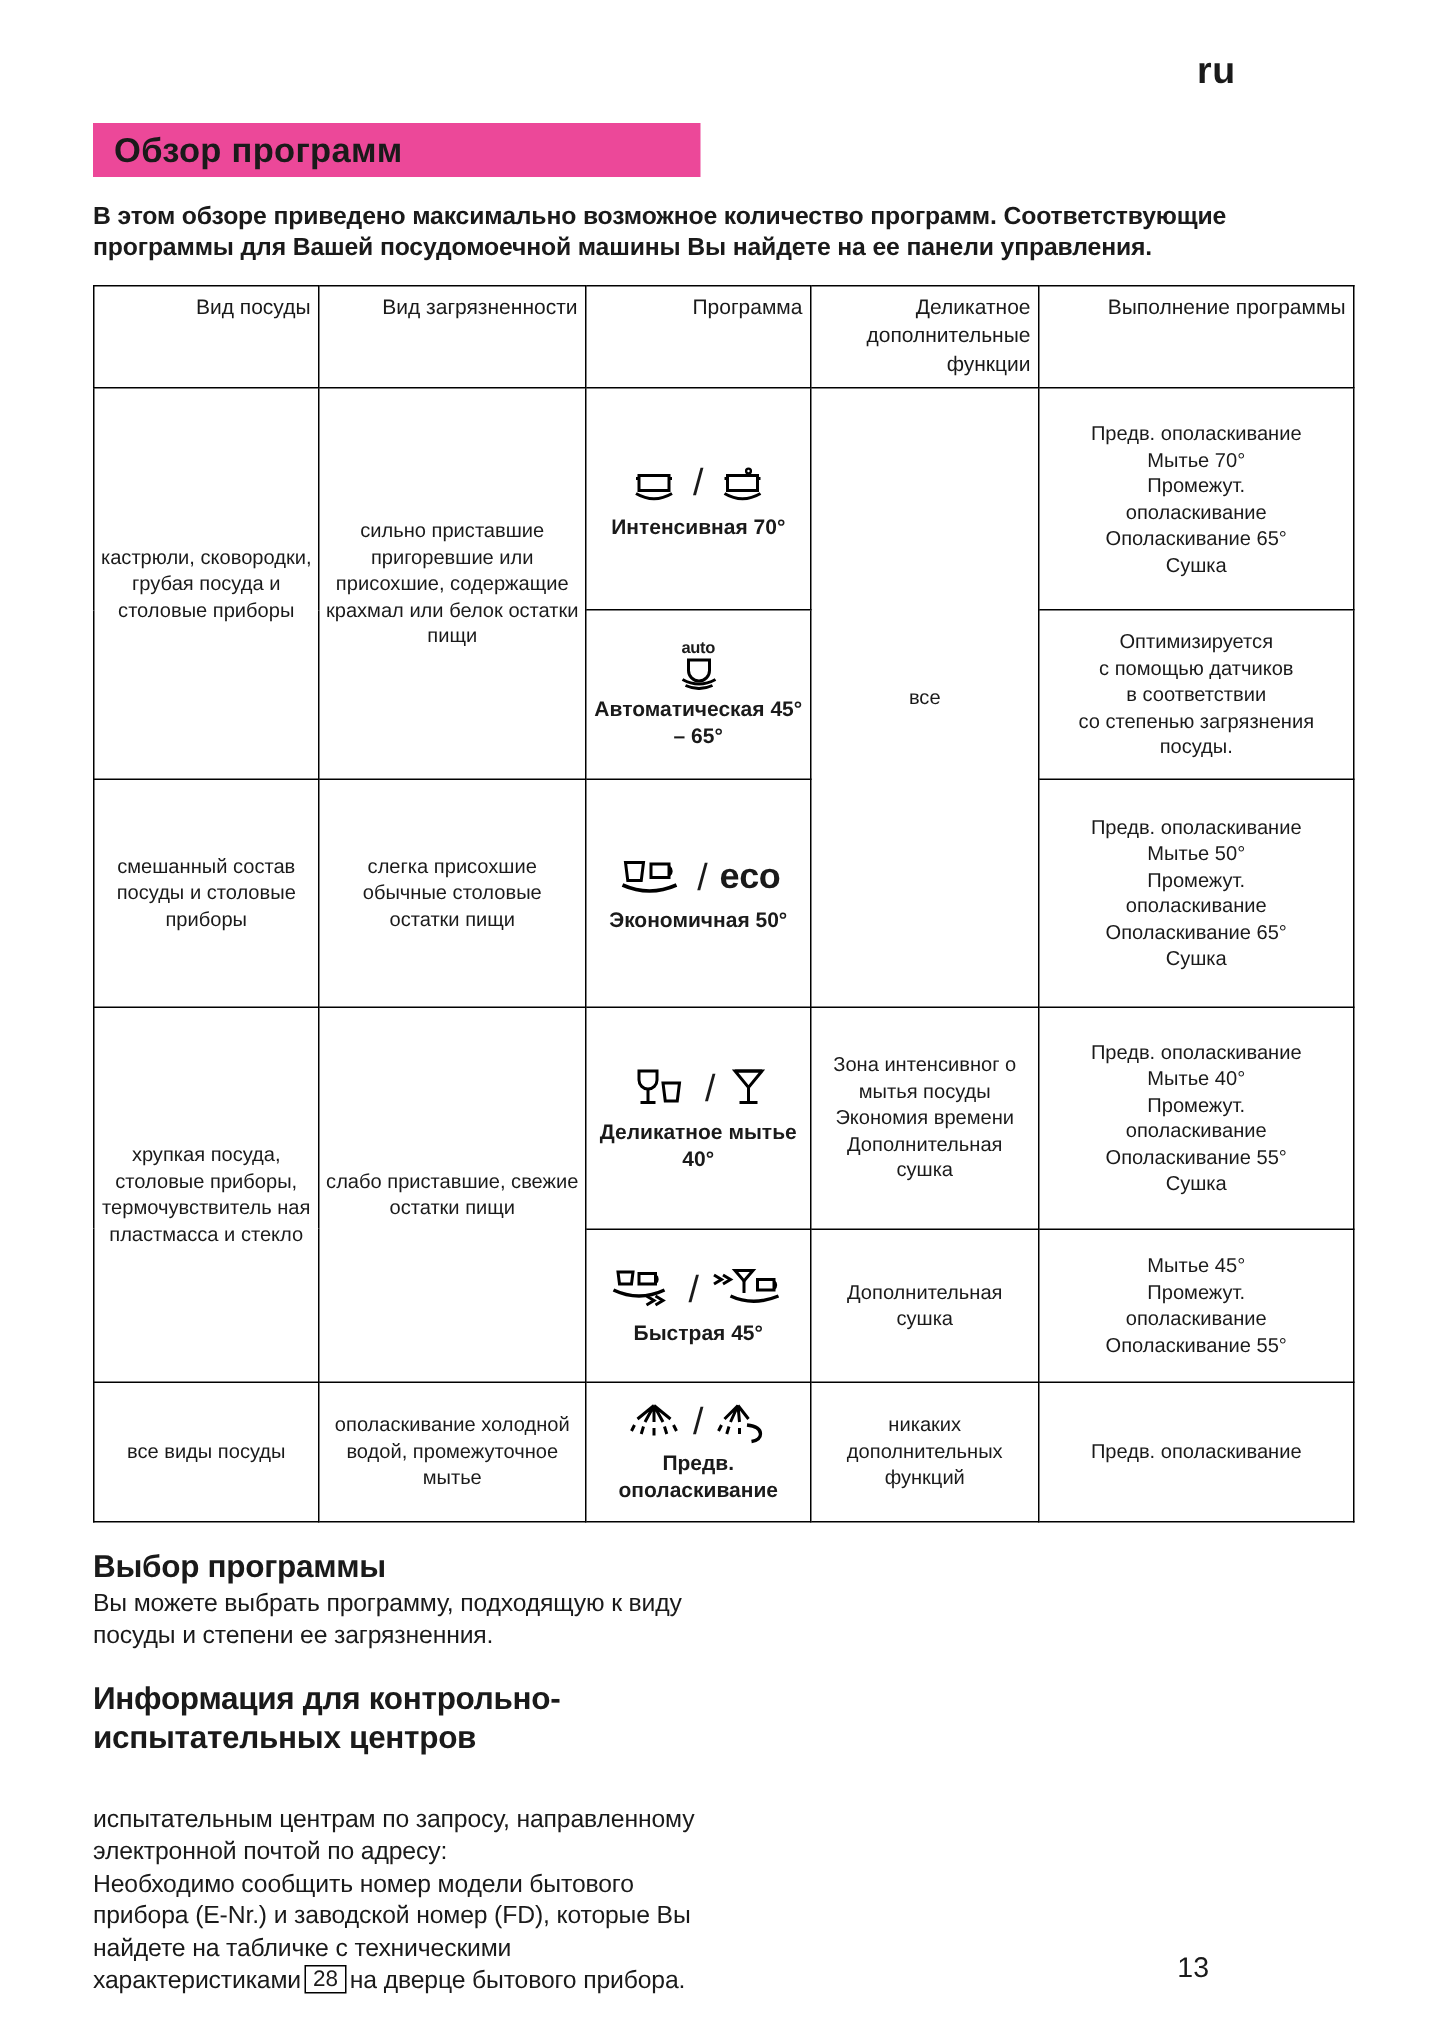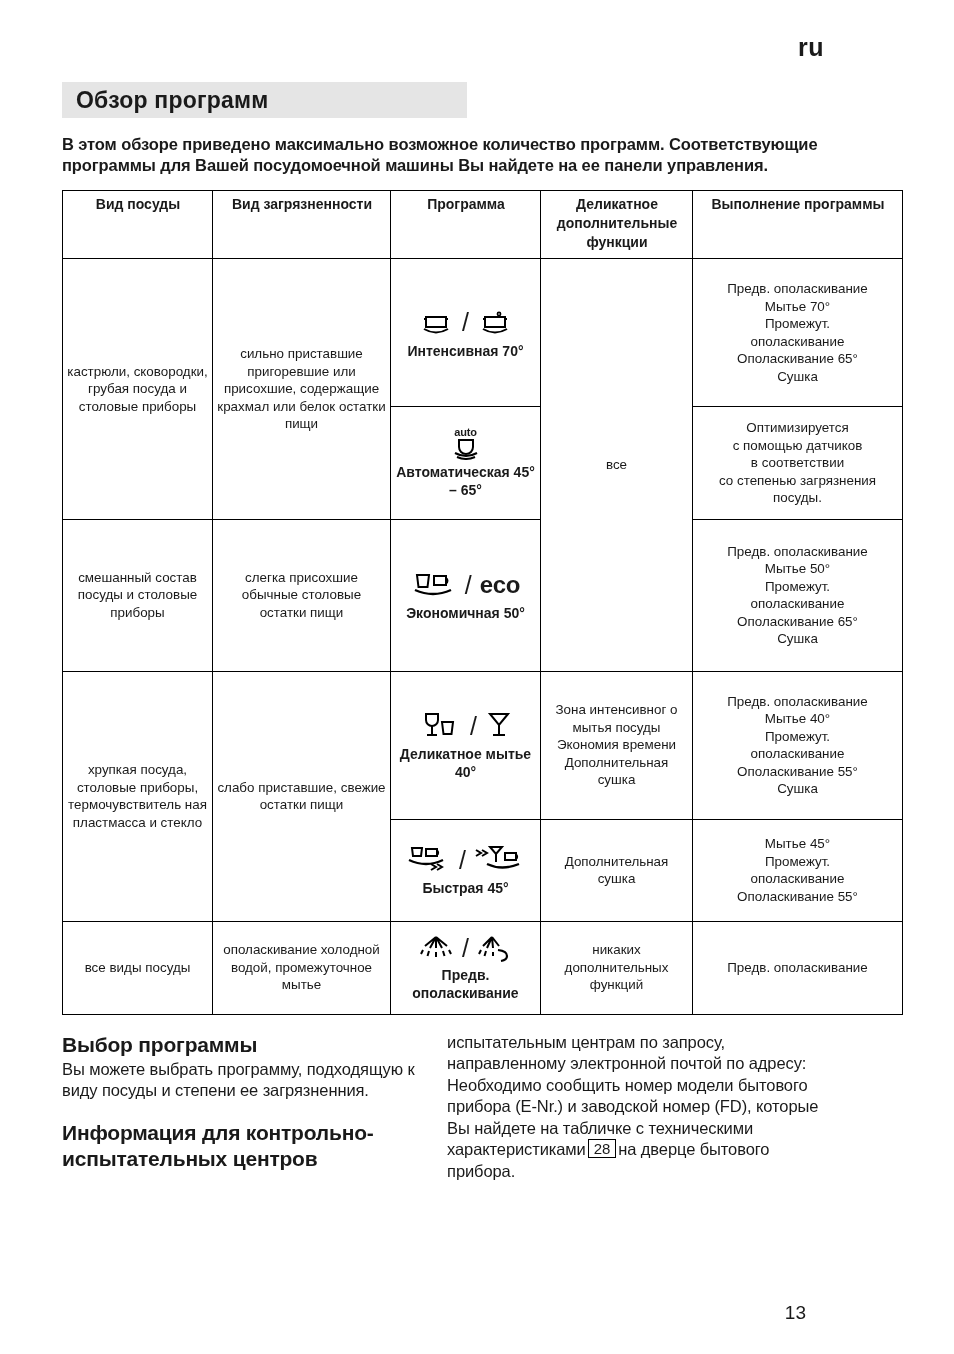--- a/index.html
+++ b/index.html
@@ -24,21 +24,21 @@
     font-size:25px;
     font-weight:bold;
     letter-spacing:.5px;
     height:34px;
     line-height:34px;
     padding-right:10px;
   }
 
   .title-bar{
     margin-top:18px;
-    background:#e5e5e5;
+    background:#ec4899;
     width:405px;
     height:36px;
     display:flex;
     align-items:center;
     padding-left:14px;
     box-sizing:border-box;
   }
   .title-bar h1{
     margin:0;
     font-size:23px;
@@ -65,23 +65,23 @@
     line-height:17.5px;
   }
   table.programs td,table.programs th{
     border:1px solid #000;
     padding:12px 4px;
     vertical-align:middle;
     text-align:center;
     box-sizing:border-box;
   }
   table.programs th{
-    text-align:center;
+    text-align:right;
     vertical-align:top;
-    font-weight:bold;
+    font-weight:normal;
     font-size:14px;
     line-height:19px;
     padding:4px 5px 4px 6px;
     height:68px;
   }
   .hdr-row th{border-bottom:3px solid #000;}
   .col1{width:150px;}
   .col2{width:178px;}
   .col3{width:150px;}
   .col4{width:152px;}
@@ -100,21 +100,23 @@
   }
   .slash{font-size:25px;font-weight:300;line-height:1;padding:0 2px;}
   .eco-word{font-size:24px;font-weight:bold;letter-spacing:-.3px;}
   .auto-word{font-size:11px;font-weight:bold;display:block;text-align:center;line-height:10px;letter-spacing:-.2px;}
 
   svg{display:block;}
 
   
   .cols{
     display:flex;
+    gap:30px;
     margin-top:17px;
+    flex-direction:column;
   }
   .colL{width:404px;}
   .colR{width:406px;}
   h2{
     margin:0 0 1px 0;
     font-size:21px;
     font-weight:bold;
     line-height:26px;
     letter-spacing:-.2px;
   }

